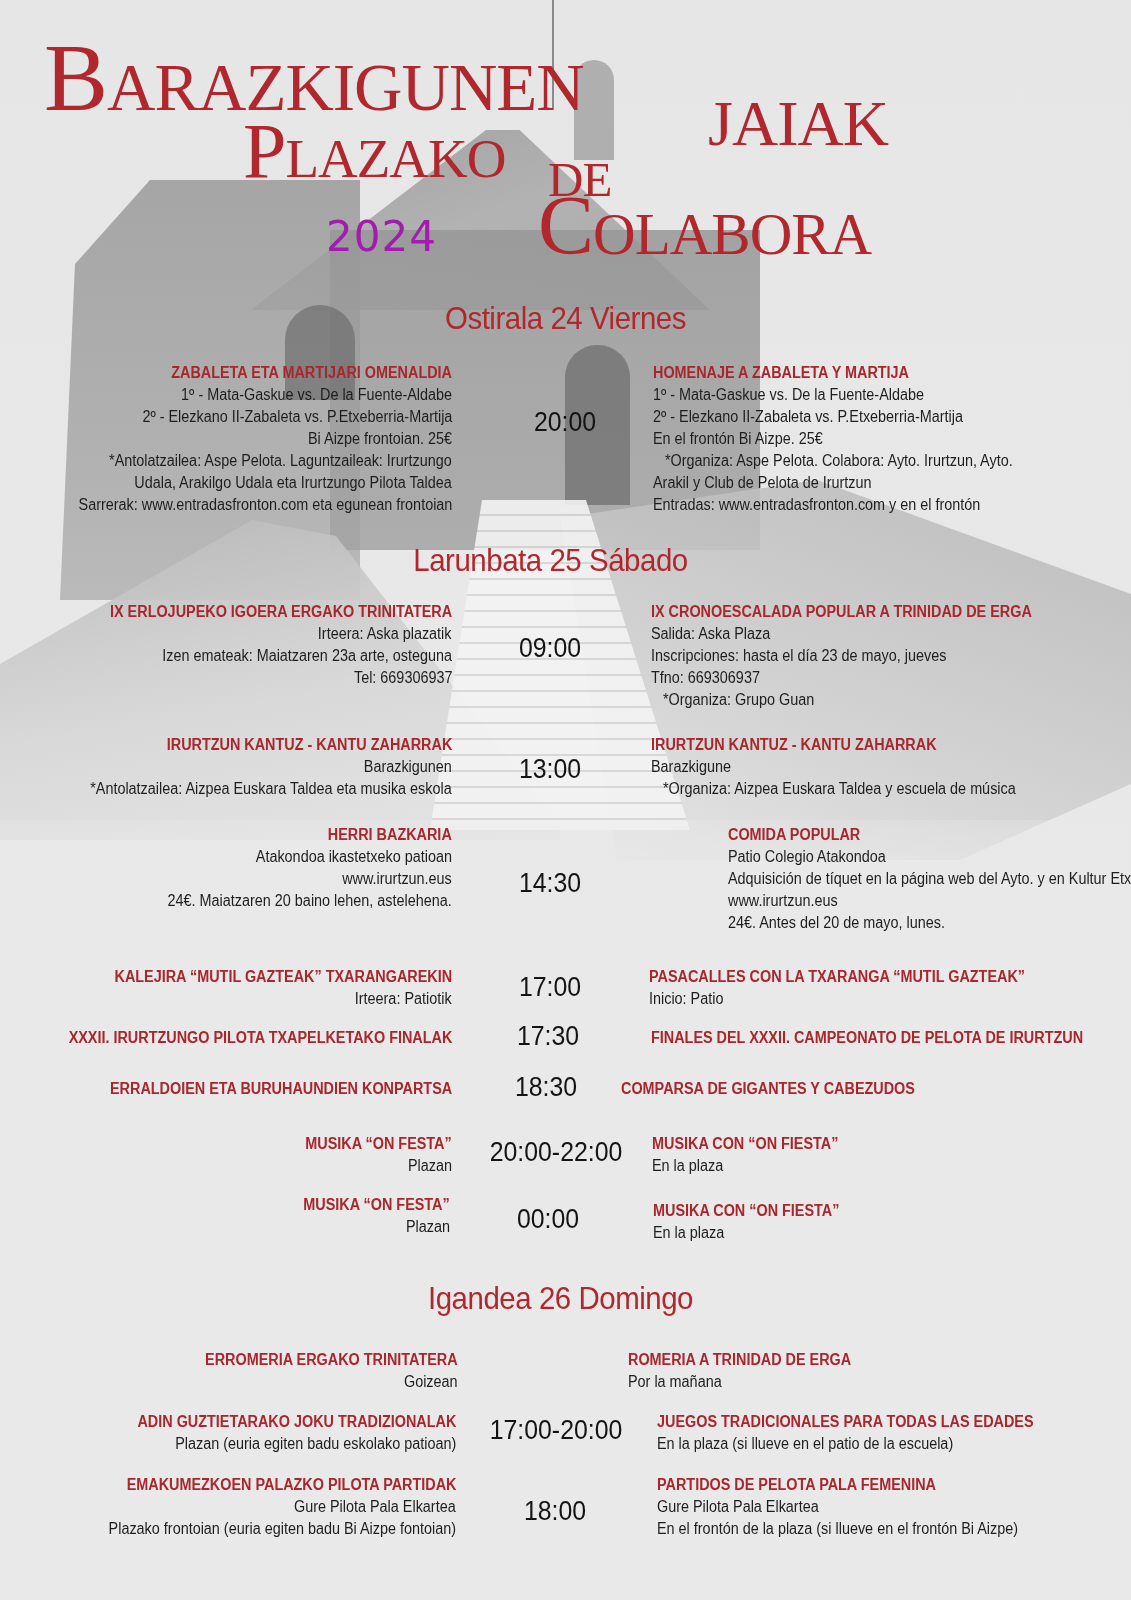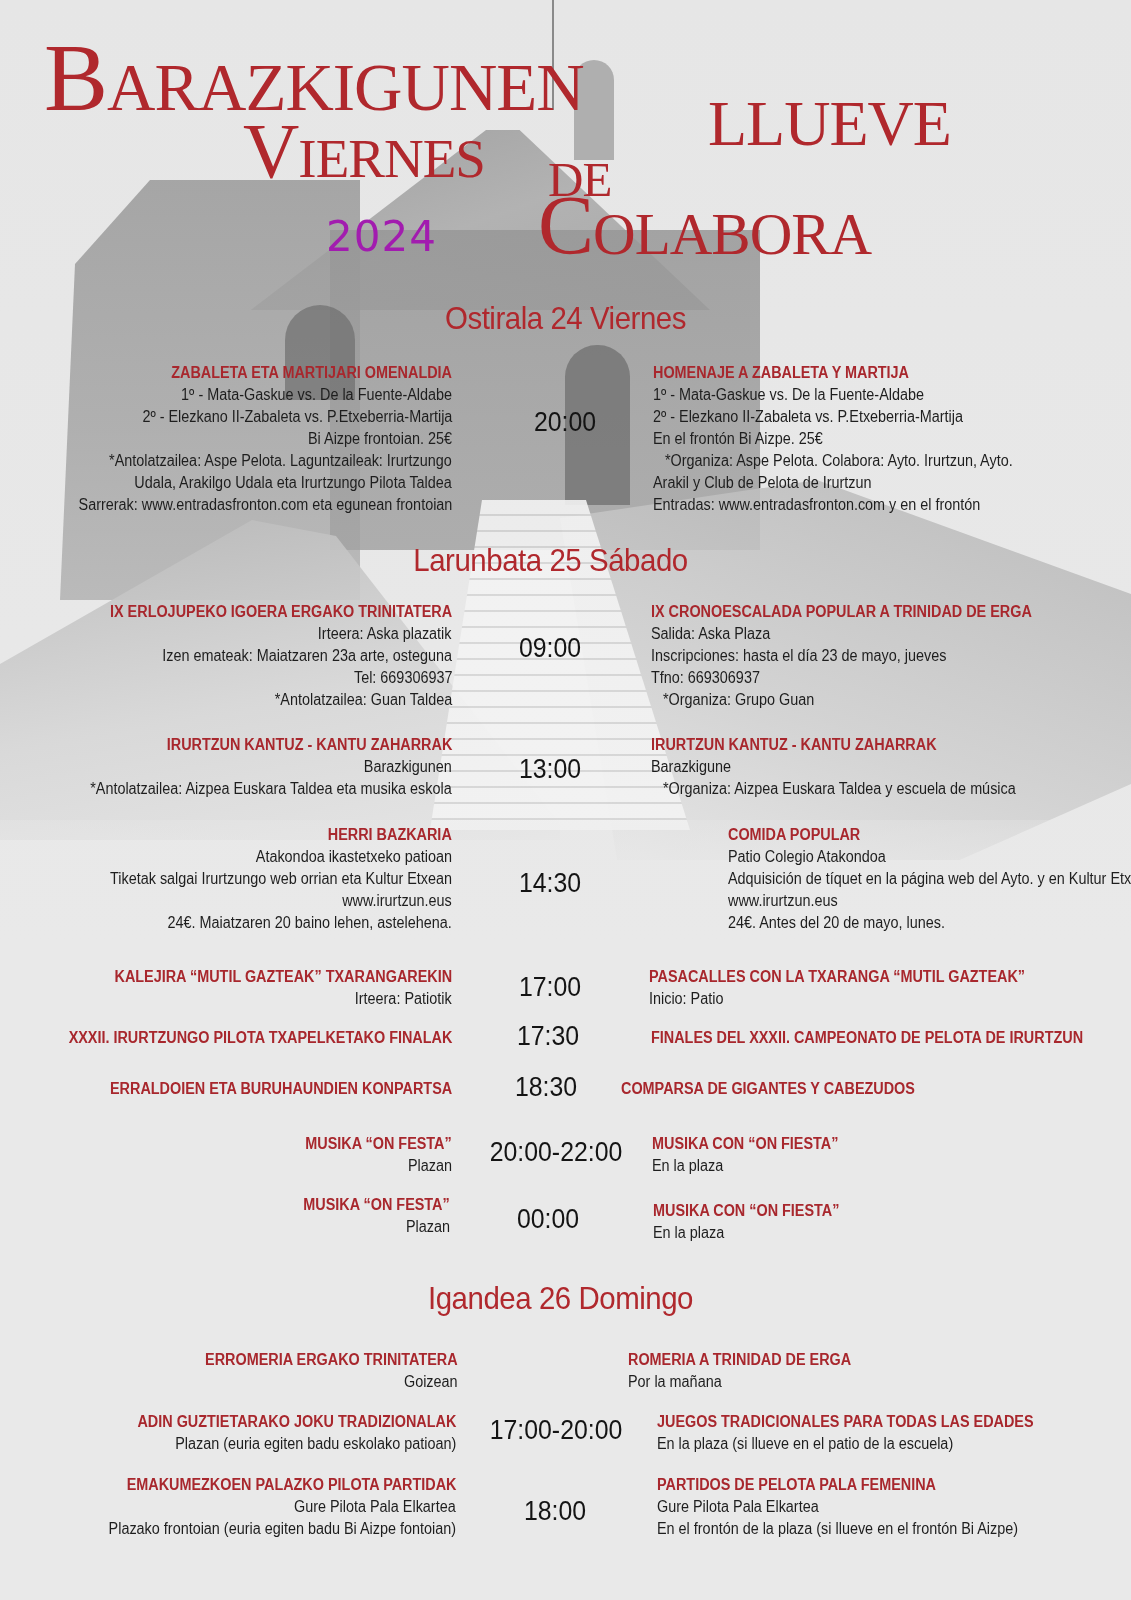--- a/index.html
+++ b/index.html
@@ -132,22 +132,22 @@
   <div class="door"></div>
   <div class="snow-left"></div>
   <div class="snow-right"></div>
   <div class="stairs"></div>
   <div class="fade"></div>
 </div>
 
 <div class="content">
 
   <div class="title t-trinitateko">Barazkigunen</div>
-  <div class="title t-jaiak">llueve</div>
-  <div class="title t-fiestas">Viernes</div>
+  <div class="title t-jaiak">jaiak</div>
+  <div class="title t-fiestas">Plazako</div>
   <div class="title t-de">de</div>
   <div class="title t-trinidad">Colabora</div>
   <div class="t-year">2024</div>
 
   <div class="day" style="top:300px;">Ostirala 24 Viernes</div>
 
   <div class="event" style="top:362px;">
     <div class="col-left">
       <div class="line-wrap"><span class="ev-title">ZABALETA ETA MARTIJARI OMENALDIA</span></div>
       <div class="line-wrap"><span class="ev-line">1º - Mata-Gaskue vs. De la Fuente-Aldabe</span></div>
@@ -170,21 +170,20 @@
   </div>
 
   <div class="day" style="top:542px; left:-15px;">Larunbata 25 Sábado</div>
 
   <div class="event" style="top:601px;">
     <div class="col-left">
       <div class="line-wrap"><span class="ev-title">IX ERLOJUPEKO IGOERA ERGAKO TRINITATERA</span></div>
       <div class="line-wrap"><span class="ev-line">Irteera: Aska plazatik</span></div>
       <div class="line-wrap"><span class="ev-line">Izen emateak: Maiatzaren 23a arte, osteguna</span></div>
       <div class="line-wrap"><span class="ev-line">Tel: 669306937</span></div>
-      <div class="line-wrap"><span class="ev-line">*Antolatzailea: Guan Taldea</span></div>
     </div>
     <div class="time" style="left:490px; width:120px; top:32px;">09:00</div>
     <div class="col-right" style="left:651px;">
       <div class="line-wrap"><span class="ev-title">IX CRONOESCALADA POPULAR A TRINIDAD DE ERGA</span></div>
       <div class="line-wrap"><span class="ev-line">Salida: Aska Plaza</span></div>
       <div class="line-wrap"><span class="ev-line">Inscripciones: hasta el día 23 de mayo, jueves</span></div>
       <div class="line-wrap"><span class="ev-line">Tfno: 669306937</span></div>
       <div class="line-wrap"><span class="ev-line" style="white-space:pre;">   *Organiza: Grupo Guan</span></div>
     </div>
   </div>
@@ -200,21 +199,20 @@
       <div class="line-wrap"><span class="ev-title">IRURTZUN KANTUZ - KANTU ZAHARRAK</span></div>
       <div class="line-wrap"><span class="ev-line">Barazkigune</span></div>
       <div class="line-wrap"><span class="ev-line" style="white-space:pre;">   *Organiza: Aizpea Euskara Taldea y escuela de música</span></div>
     </div>
   </div>
 
   <div class="event" style="top:824px;">
     <div class="col-left">
       <div class="line-wrap"><span class="ev-title">HERRI BAZKARIA</span></div>
       <div class="line-wrap"><span class="ev-line">Atakondoa ikastetxeko patioan</span></div>
-      <div class="line-wrap"><span class="ev-line">Tiketak salgai Irurtzungo web orrian eta Kultur Etxean</span></div>
       <div class="line-wrap"><span class="ev-line">www.irurtzun.eus</span></div>
       <div class="line-wrap"><span class="ev-line">24€. Maiatzaren 20 baino lehen, astelehena.</span></div>
     </div>
     <div class="time" style="left:490px; width:120px; top:44px;">14:30</div>
     <div class="col-right" style="left:688px;margin-left:40px;">
       <div class="line-wrap"><span class="ev-title">COMIDA POPULAR</span></div>
       <div class="line-wrap"><span class="ev-line">Patio Colegio Atakondoa</span></div>
       <div class="line-wrap"><span class="ev-line">Adquisición de tíquet en la página web del Ayto. y en Kultur Etxea</span></div>
       <div class="line-wrap"><span class="ev-line">www.irurtzun.eus</span></div>
       <div class="line-wrap"><span class="ev-line">24€. Antes del 20 de mayo, lunes.</span></div>

